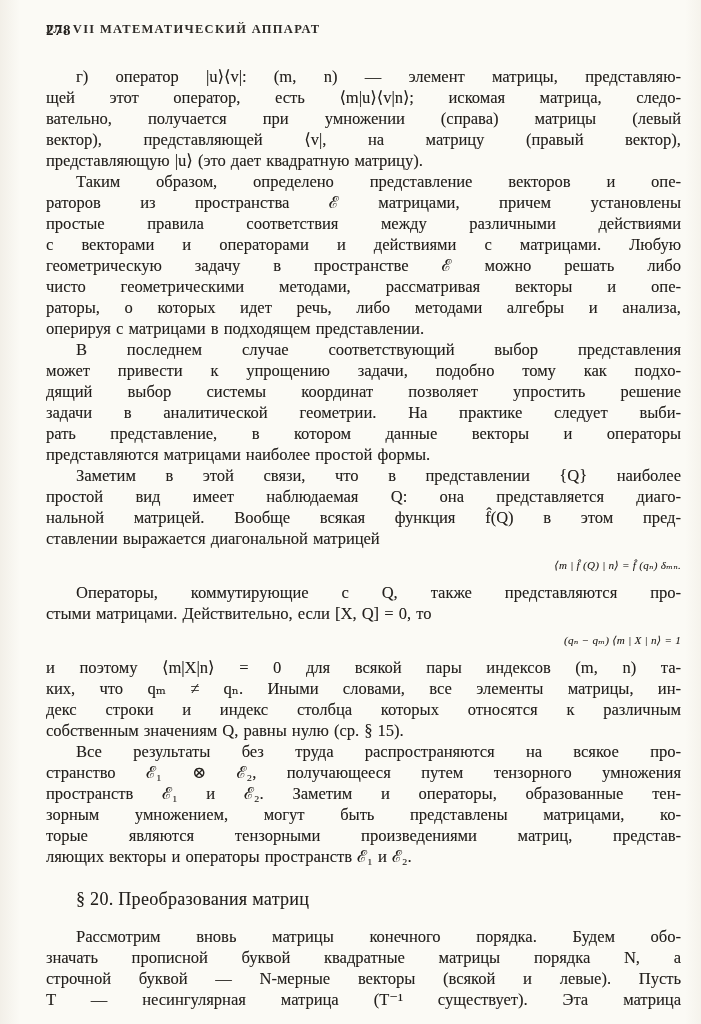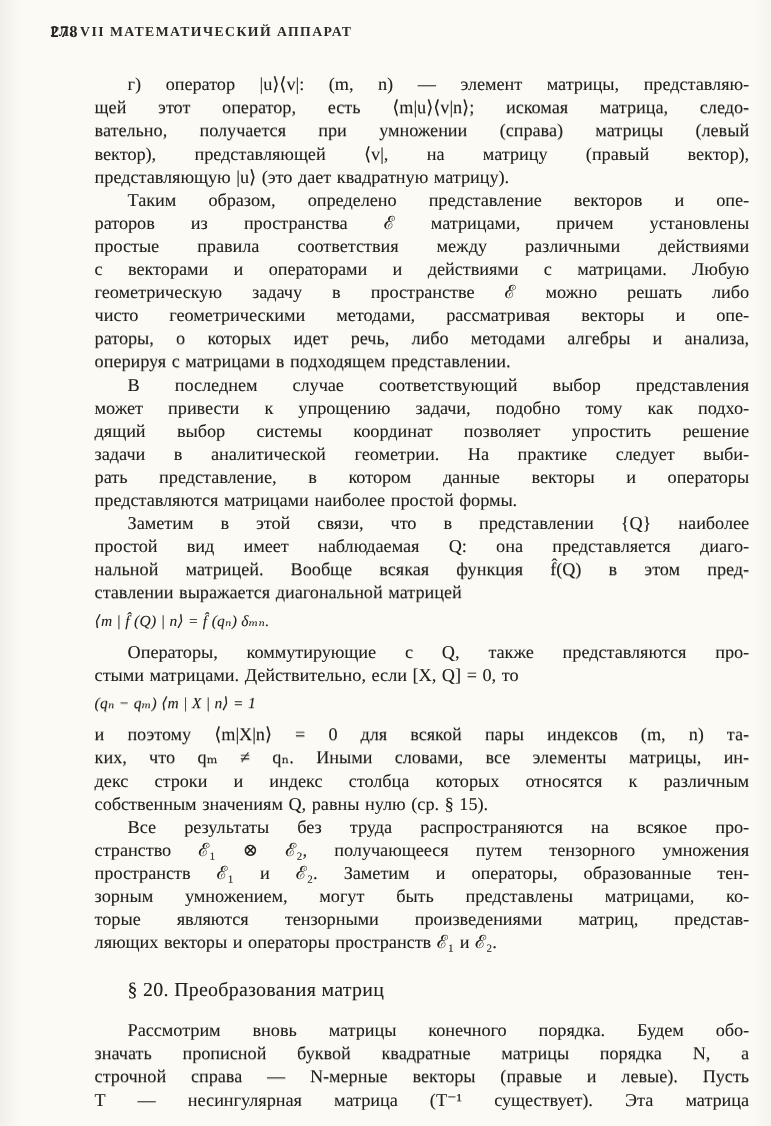--- a/index.html
+++ b/index.html
@@ -28,34 +28,33 @@
     font-size: 12.5px; font-weight: 700; letter-spacing: 1.3px;
     color: #2e2b28;
   }
 
   
   .body {
     margin-top: 26px;
     font-size: 16.5px;
     line-height: 21px;
     text-shadow: 0.2px 0.2px 0 rgba(34, 28, 22, 0.35);
-    margin-left: 40px;
   }
   .para { margin: 0; padding: 0; }
   .line { text-align: justify; text-align-last: justify; word-spacing: 1px; }
   .line.last { text-align-last: left; }
   .para.cont .line.last { text-align-last: justify; }
   .para .line:first-child { text-indent: 30px; }
   .para.no-indent .line:first-child { text-indent: 0; }
 
   .formula {
     margin: 6px 0;
-    text-align: left;
+    text-align: right;
     font-style: italic;
-    font-size: 14px;
+    font-size: 11px;
     letter-spacing: 0.3px;
   }
 
   .section-heading {
     margin: 22px 0 16px 0;
     padding-left: 30px;
     font-size: 18px;
     font-weight: 400;
     letter-spacing: 0.3px;
   }
@@ -130,18 +129,18 @@
         <div class="line">зорным умножением, могут быть представлены матрицами, ко-</div>
         <div class="line">торые являются тензорными произведениями матриц, представ-</div>
         <div class="line last">ляющих векторы и операторы пространств ℰ₁ и ℰ₂.</div>
       </div>
 
     <div class="section-heading">§ 20. Преобразования матриц</div>
 
     <div class="para cont">
         <div class="line">Рассмотрим вновь матрицы конечного порядка. Будем обо-</div>
         <div class="line">значать прописной буквой квадратные матрицы порядка N, а</div>
-        <div class="line">строчной справа — N-мерные векторы (правые и левые). Пусть</div>
+        <div class="line">строчной буквой — N-мерные векторы (всякой и левые). Пусть</div>
         <div class="line last">T — несингулярная матрица (T⁻¹ существует). Эта матрица</div>
       </div>
 
   </div>
 </div>
 
 </body></html>

